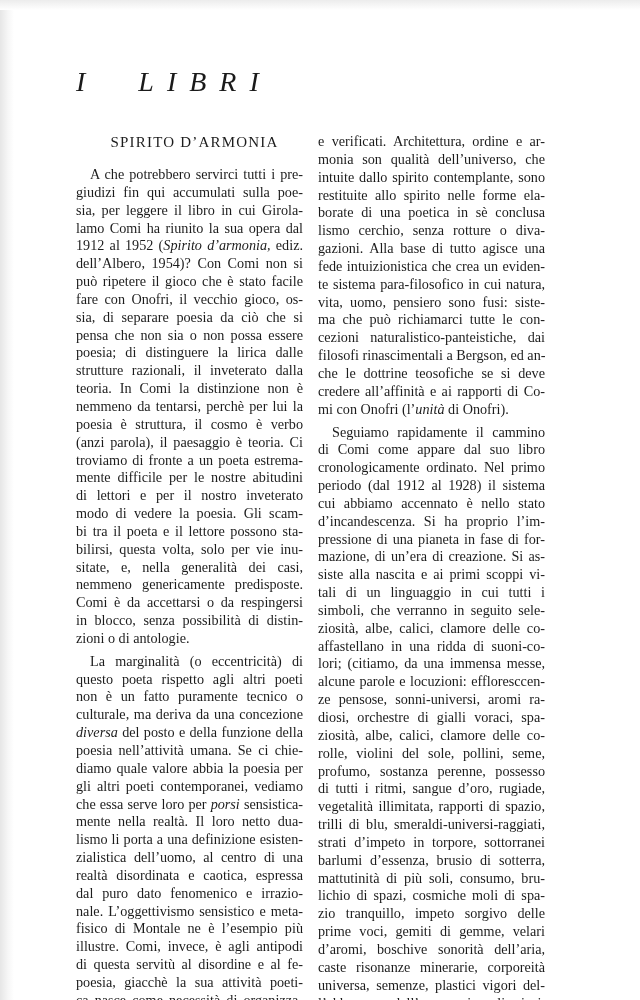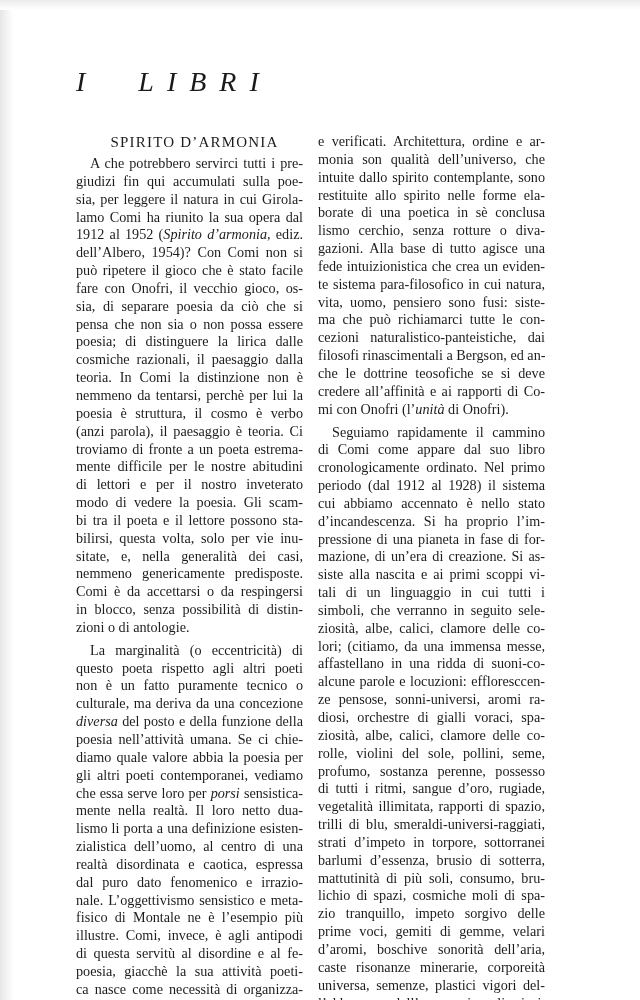--- a/index.html
+++ b/index.html
@@ -52,21 +52,21 @@
       line-height: 17.85px;
     }
     .column.left { left: 76px; }
     .column.right { left: 318px; top: 133px; }
     .article-title {
       text-align: center;
       font-size: 15px;
       letter-spacing: 1.2px;
       height: 20px;
       line-height: 20px;
-      margin-bottom: 3px;
+      margin-bottom: 14px;
       padding-left: 10px;
     }
     .line {
       display: block;
       height: 17.85px;
       white-space: nowrap;
       text-align: justify;
       text-align-last: justify;
       overflow: hidden;
     }
@@ -89,30 +89,30 @@
   <div class="scan-edge-left"></div>
   <div class="scan-edge-top"></div>
 
   <div class="section-title">I  LIBRI</div>
 
   <div class="column left">
     <div class="article-title">SPIRITO D’ARMONIA</div>
     <div id="left-body">
         <span class="line indent">A che potrebbero servirci tutti i pre-</span>
         <span class="line">giudizi fin qui accumulati sulla poe-</span>
-        <span class="line">sia, per leggere il natura in cui Girola-</span>
+        <span class="line">sia, per leggere il libro in cui Girola-</span>
         <span class="line">lamo Comi ha riunito la sua opera dal</span>
         <span class="line"><span>1912 al 1952 (</span><span class="it">Spirito d’armonia,</span><span> ediz.</span></span>
         <span class="line">dell’Albero, 1954)? Con Comi non si</span>
         <span class="line">può ripetere il gioco che è stato facile</span>
         <span class="line">fare con Onofri, il vecchio gioco, os-</span>
         <span class="line">sia, di separare poesia da ciò che si</span>
         <span class="line">pensa che non sia o non possa essere</span>
         <span class="line">poesia; di distinguere la lirica dalle</span>
-        <span class="line">cosmiche razionali, il paesaggio dalla</span>
+        <span class="line">strutture razionali, il inveterato dalla</span>
         <span class="line">teoria. In Comi la distinzione non è</span>
         <span class="line">nemmeno da tentarsi, perchè per lui la</span>
         <span class="line">poesia è struttura, il cosmo è verbo</span>
         <span class="line">(anzi parola), il paesaggio è teoria. Ci</span>
         <span class="line">troviamo di fronte a un poeta estrema-</span>
         <span class="line">mente difficile per le nostre abitudini</span>
         <span class="line">di lettori e per il nostro inveterato</span>
         <span class="line">modo di vedere la poesia. Gli scam-</span>
         <span class="line">bi tra il poeta e il lettore possono sta-</span>
         <span class="line">bilirsi, questa volta, solo per vie inu-</span>
@@ -170,22 +170,22 @@
         <span class="line">cronologicamente ordinato. Nel primo</span>
         <span class="line">periodo (dal 1912 al 1928) il sistema</span>
         <span class="line">cui abbiamo accennato è nello stato</span>
         <span class="line">d’incandescenza. Si ha proprio l’im-</span>
         <span class="line">pressione di una pianeta in fase di for-</span>
         <span class="line">mazione, di un’era di creazione. Si as-</span>
         <span class="line">siste alla nascita e ai primi scoppi vi-</span>
         <span class="line">tali di un linguaggio in cui tutti i</span>
         <span class="line">simboli, che verranno in seguito sele-</span>
         <span class="line">ziosità, albe, calici, clamore delle co-</span>
+        <span class="line">affastellano in una ridda di suoni-co-</span>
         <span class="line">lori; (citiamo, da una immensa messe,</span>
-        <span class="line">affastellano in una ridda di suoni-co-</span>
         <span class="line">alcune parole e locuzioni: effloresccen-</span>
         <span class="line">ze pensose, sonni-universi, aromi ra-</span>
         <span class="line">diosi, orchestre di gialli voraci, spa-</span>
         <span class="line">ziosità, albe, calici, clamore delle co-</span>
         <span class="line">rolle, violini del sole, pollini, seme,</span>
         <span class="line">profumo, sostanza perenne, possesso</span>
         <span class="line">di tutti i ritmi, sangue d’oro, rugiade,</span>
         <span class="line">vegetalità illimitata, rapporti di spazio,</span>
         <span class="line">trilli di blu, smeraldi-universi-raggiati,</span>
         <span class="line">strati d’impeto in torpore, sottorranei</span>

